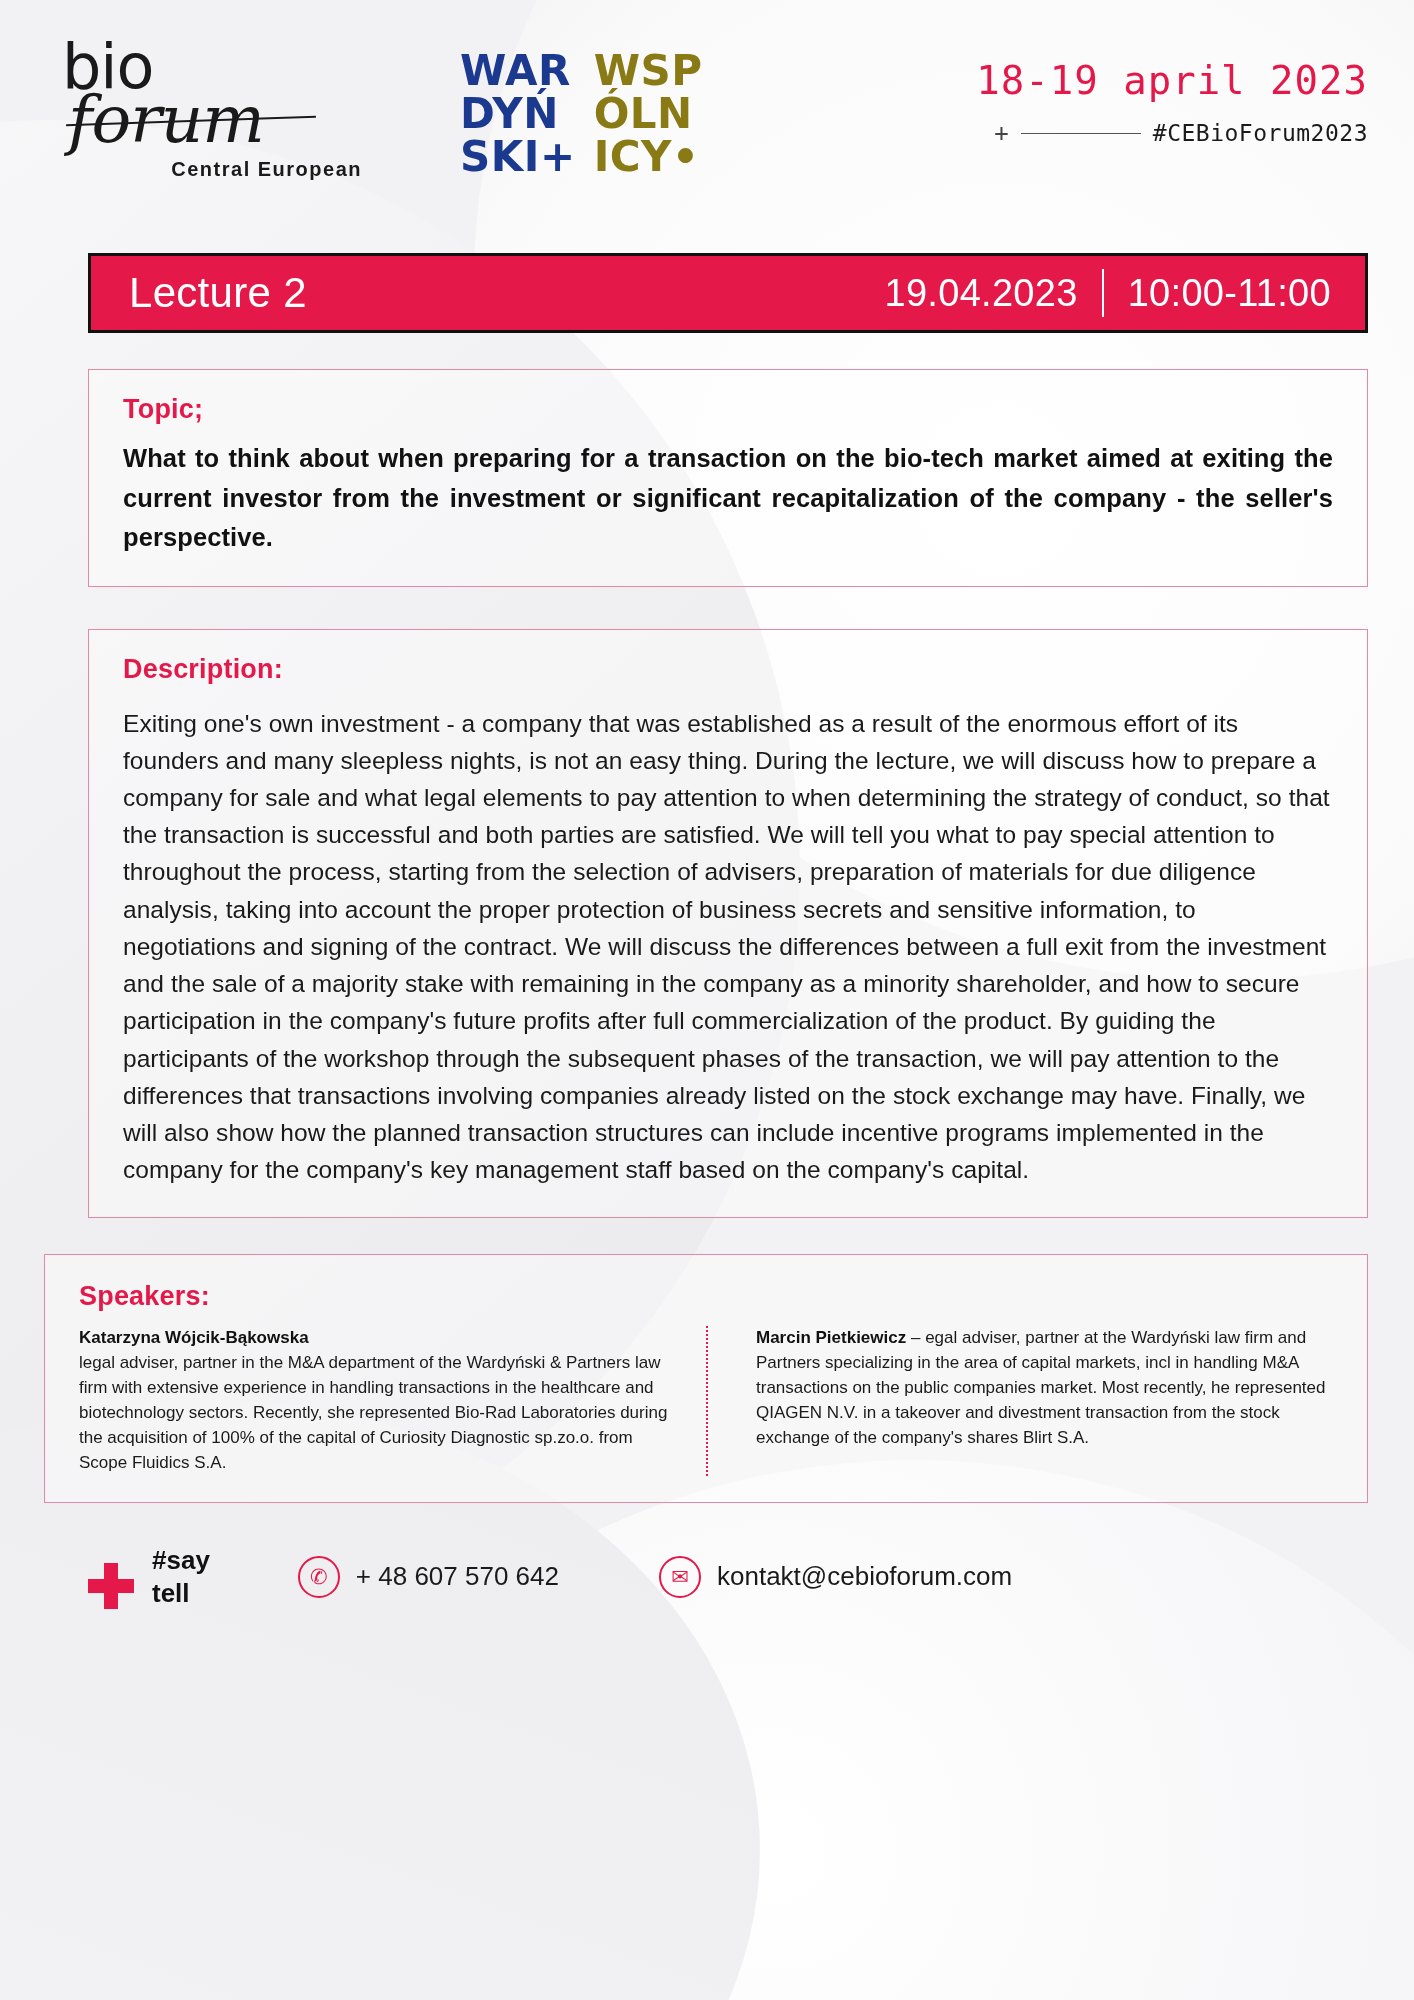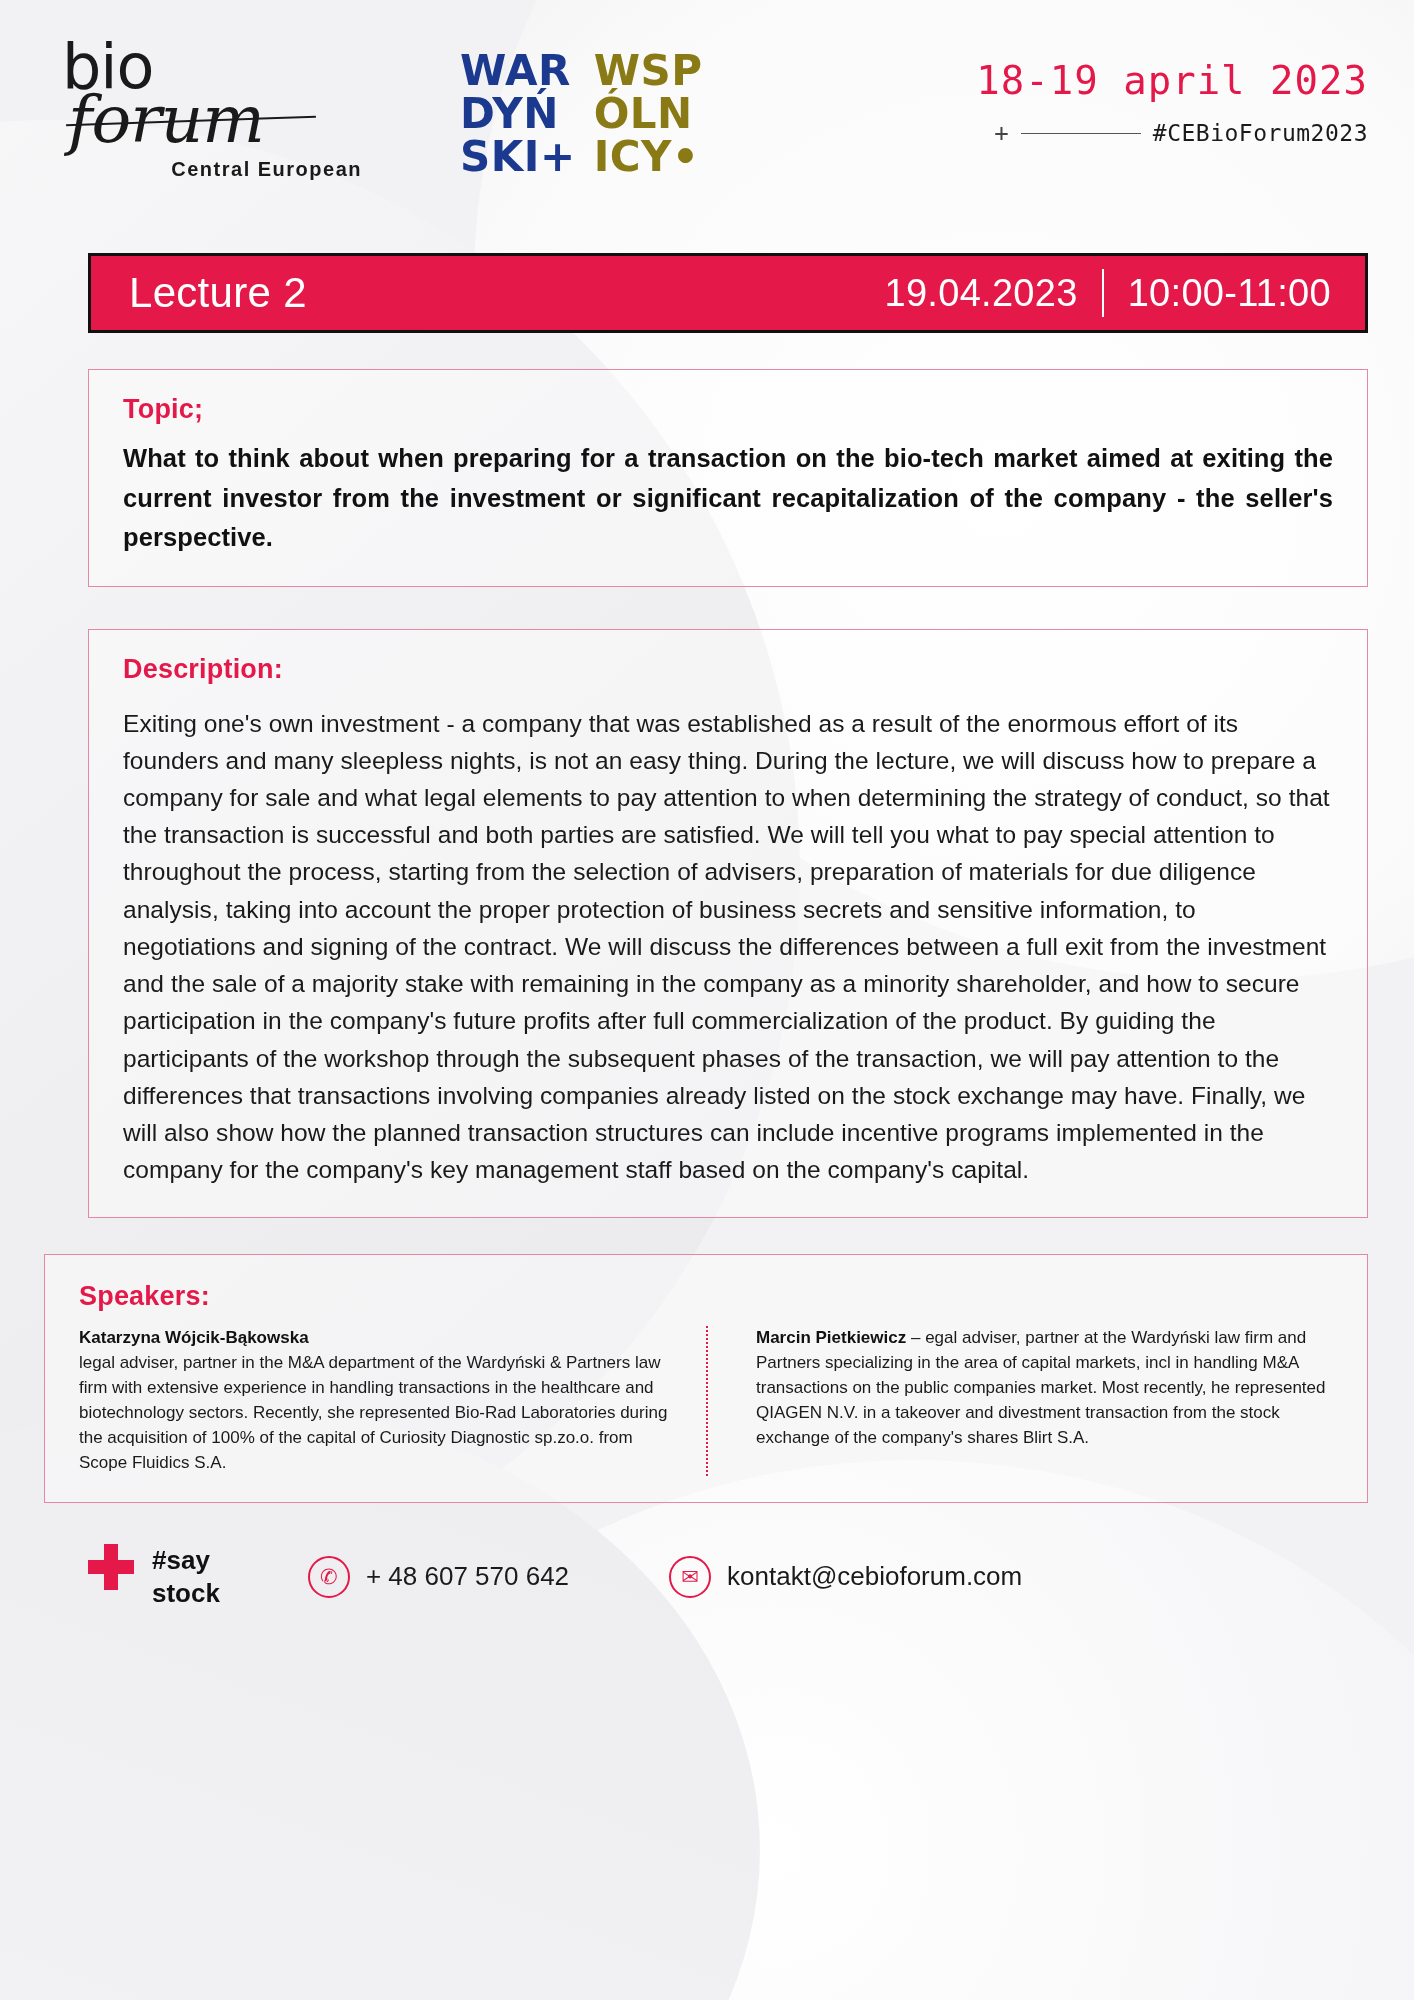--- a/index.html
+++ b/index.html
@@ -257,21 +257,21 @@
 
   
   .footer {
     margin: 26px 46px 0 88px;
     display: flex;
     align-items: center;
     height: 96px;
   }
   .say-hello {
     display: flex;
-    align-items: flex-start;
+    align-items: flex-end;
     gap: 18px;
   }
   .cross-icon {
     position: relative;
     width: 46px;
     height: 46px;
   }
   .cross-icon::before, .cross-icon::after {
     content: "";
     position: absolute;
@@ -384,21 +384,21 @@
           <span class="speaker-name">Marcin Pietkiewicz</span><span> – egal adviser, partner at the Wardyński law firm and Partners specializing in the area of capital markets, incl in handling M&amp;A transactions on the public companies market. Most recently, he represented QIAGEN N.V. in a takeover and divestment transaction from the stock exchange of the company's shares Blirt S.A.</span>
         </div>
       </div>
     </div>
 
     <div class="footer">
       <div class="say-hello">
         <span class="cross-icon"></span>
         <span class="say-hello-text">
           <span>#say</span><br>
-          <span>stock</span>
+          <span>tell</span>
         </span>
       </div>
 
       <div class="contact-item contact-phone">
         <span class="circle-icon">✆</span>
         <span>+ 48 607  570  642</span>
       </div>
 
       <div class="contact-item contact-email">
         <span class="circle-icon">✉</span>

